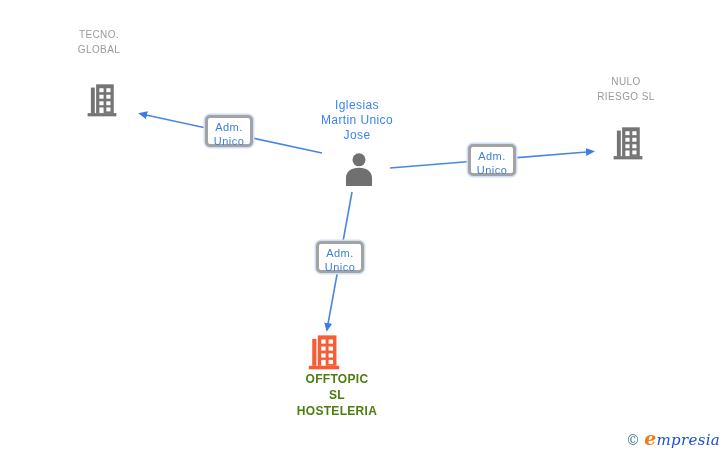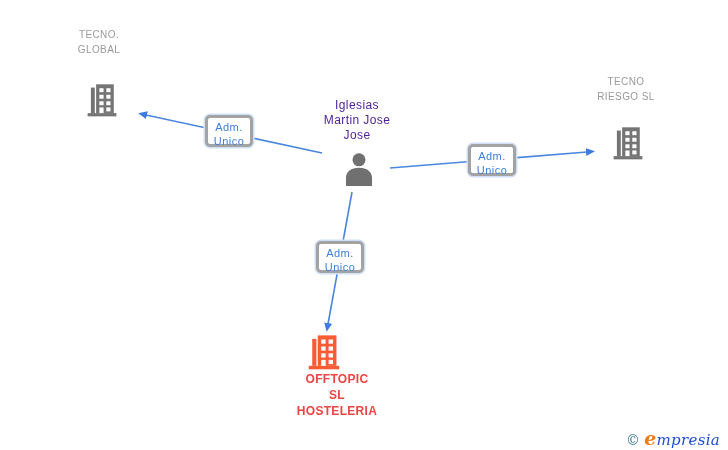--- a/index.html
+++ b/index.html
@@ -6,22 +6,22 @@
   .canvas{
     position:relative;width:728px;height:450px;background:#ffffff;overflow:hidden;
     font-family:"Liberation Sans",sans-serif;
   }
   .edges-svg{position:absolute;left:0;top:0;width:728px;height:450px;}
   
   .node-label{
     position:absolute;width:144px;text-align:center;
     color:#9a9a9a;font-size:10px;line-height:15px;letter-spacing:.4px;
   }
-  .person-label{color:#4c1d95;font-size:12px;}
-  .offtopic-label{color:#ef4444;font-weight:bold;font-size:12px;line-height:16px;letter-spacing:.3px;}
+  .person-label{color:#3b82f6;font-size:12px;}
+  .offtopic-label{color:#4d7c0f;font-weight:bold;font-size:12px;line-height:16px;letter-spacing:.3px;}
   .icon-box{position:absolute;}
   
   .edge-label{
     position:absolute;width:48px;height:32px;box-sizing:border-box;
     background:#ffffff;border:3px solid #a3a3a3;border-radius:5px;
     box-shadow:0 0 0 1.5px #cfe0f7;
     color:#3d7fd9;font-size:11px;line-height:14px;letter-spacing:.5px;
     text-align:center;padding-top:2px;
   }
   .edge-label div{white-space:nowrap;}
@@ -65,42 +65,42 @@
       <rect x="11" y="9.5" width="3.2" height="3" fill="#ffffff"></rect>
       <rect x="16.3" y="9.5" width="3.2" height="3" fill="#ffffff"></rect>
       <rect x="11" y="14.5" width="3.2" height="3" fill="#ffffff"></rect>
       <rect x="16.3" y="14.5" width="3.2" height="3" fill="#ffffff"></rect>
       <rect x="11" y="19.2" width="3.2" height="4.3" fill="#ffffff"></rect>
       <rect x="16.3" y="19.2" width="3.2" height="3" fill="#ffffff"></rect>
     </svg>
   </div>
 
   <div class="node-label" style="left:554px;top:74px;">
-    <div>TECNO</div>
+    <div>NULO</div>
     <div>RIESGO SL</div>
   </div>
   <div class="icon-box" style="left:611px;top:125px;">
     <svg width="34" height="36" viewBox="0 0 26 27">
       <rect x="2" y="23.5" width="22" height="2.5" fill="#757575"></rect>
       <rect x="4.5" y="4" width="3" height="19.5" fill="#757575"></rect>
       <rect x="8.5" y="1.5" width="13.5" height="22" fill="#757575"></rect>
       <rect x="11" y="4.5" width="3.2" height="3" fill="#ffffff"></rect>
       <rect x="16.3" y="4.5" width="3.2" height="3" fill="#ffffff"></rect>
       <rect x="11" y="9.5" width="3.2" height="3" fill="#ffffff"></rect>
       <rect x="16.3" y="9.5" width="3.2" height="3" fill="#ffffff"></rect>
       <rect x="11" y="14.5" width="3.2" height="3" fill="#ffffff"></rect>
       <rect x="16.3" y="14.5" width="3.2" height="3" fill="#ffffff"></rect>
       <rect x="11" y="19.2" width="3.2" height="4.3" fill="#ffffff"></rect>
       <rect x="16.3" y="19.2" width="3.2" height="3" fill="#ffffff"></rect>
     </svg>
   </div>
 
   <div class="node-label person-label" style="left:285px;top:98px;">
     <div>Iglesias</div>
-    <div>Martin Jose</div>
+    <div>Martin Unico</div>
     <div>Jose</div>
   </div>
   <div class="icon-box" style="left:342px;top:151px;">
     <svg width="34" height="36" viewBox="0 0 24 25">
       <circle cx="12" cy="6" r="4.6" fill="#707070"></circle>
       <path d="M12,11.6 c-5.6,0 -9.2,2.8 -9.2,7.2 L2.8,24.5 L21.2,24.5 L21.2,18.8 c0,-4.4 -3.6,-7.2 -9.2,-7.2 Z" fill="#707070"></path>
     </svg>
   </div>
 
   <div class="icon-box" style="left:306px;top:333px;">

